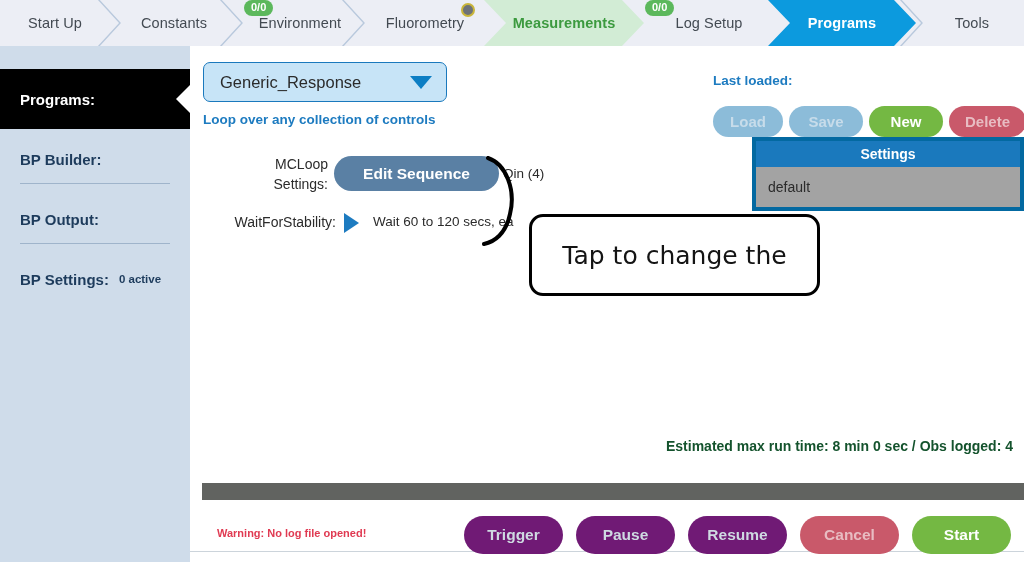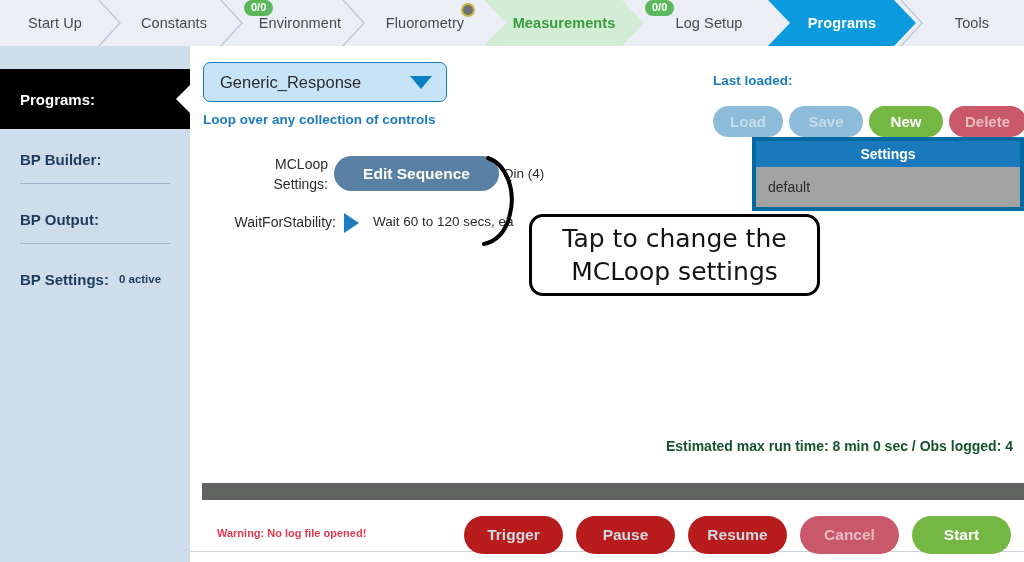--- a/index.html
+++ b/index.html
@@ -339,21 +339,21 @@
     top: 470px;
     height: 38px;
     border-radius: 19px;
     display: flex;
     align-items: center;
     justify-content: center;
     font-size: 15.5px;
     font-weight: bold;
     box-sizing: border-box;
   }
-  .fbtn-slate { background: #b91c1c; color: #cfdae2; justify-content: center; }
+  .fbtn-slate { background: #701a75; color: #cfdae2; justify-content: center; }
   .fbtn-red   { background: #c9596a; color: #e8bcc2; }
   .fbtn-green { background: #74b843; color: #ffffff; }
 </style>
 </head>
 <body>
 
 <div id="topnav">
 
   <div class="navsep" style="left:96px;">
     <svg width="26" height="48" viewBox="0 0 26 48">
@@ -478,21 +478,20 @@
   <div id="wfs-label">WaitForStability:</div>
   <div id="wfs-play"></div>
   <div id="wfs-text">Wait 60 to 120 secs, ea</div>
 
   <svg id="callout-tail" viewBox="0 0 70 120">
     <path d="M8 2 C 26 8, 36 34, 30 58 C 26 78, 14 86, 4 88" fill="none" stroke="#000000" stroke-width="4" stroke-linecap="round"></path>
   </svg>
 
   <div id="callout">
     <div class="cline">Tap to change the</div>
-    <div class="cline">MCLoop settings</div>
   </div>
 
   <div id="est-time">Estimated max run time: 8 min 0 sec / Obs logged: 4</div>
 
   <div id="progressbar"></div>
 
   <div id="warning-text">Warning: No log file opened!</div>
 
   <div id="footer-sep"></div>
 

